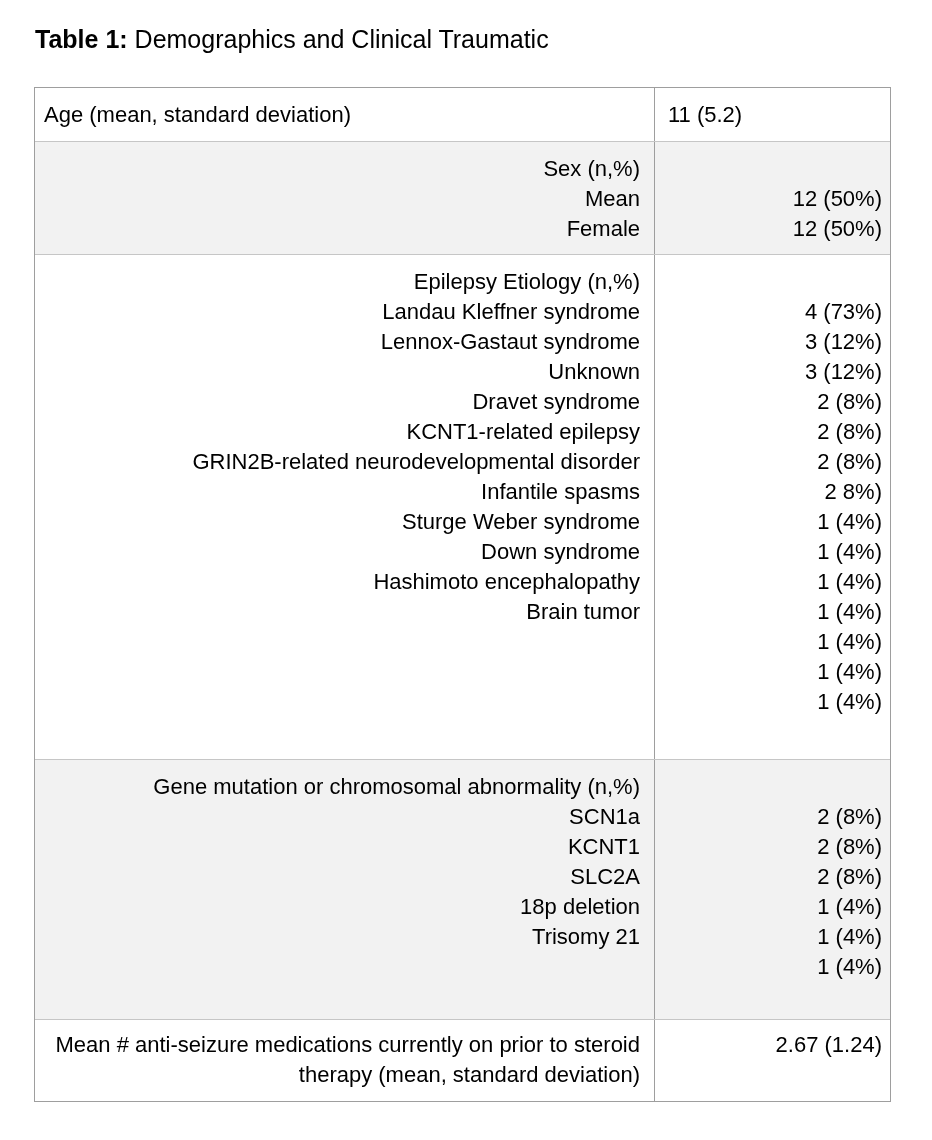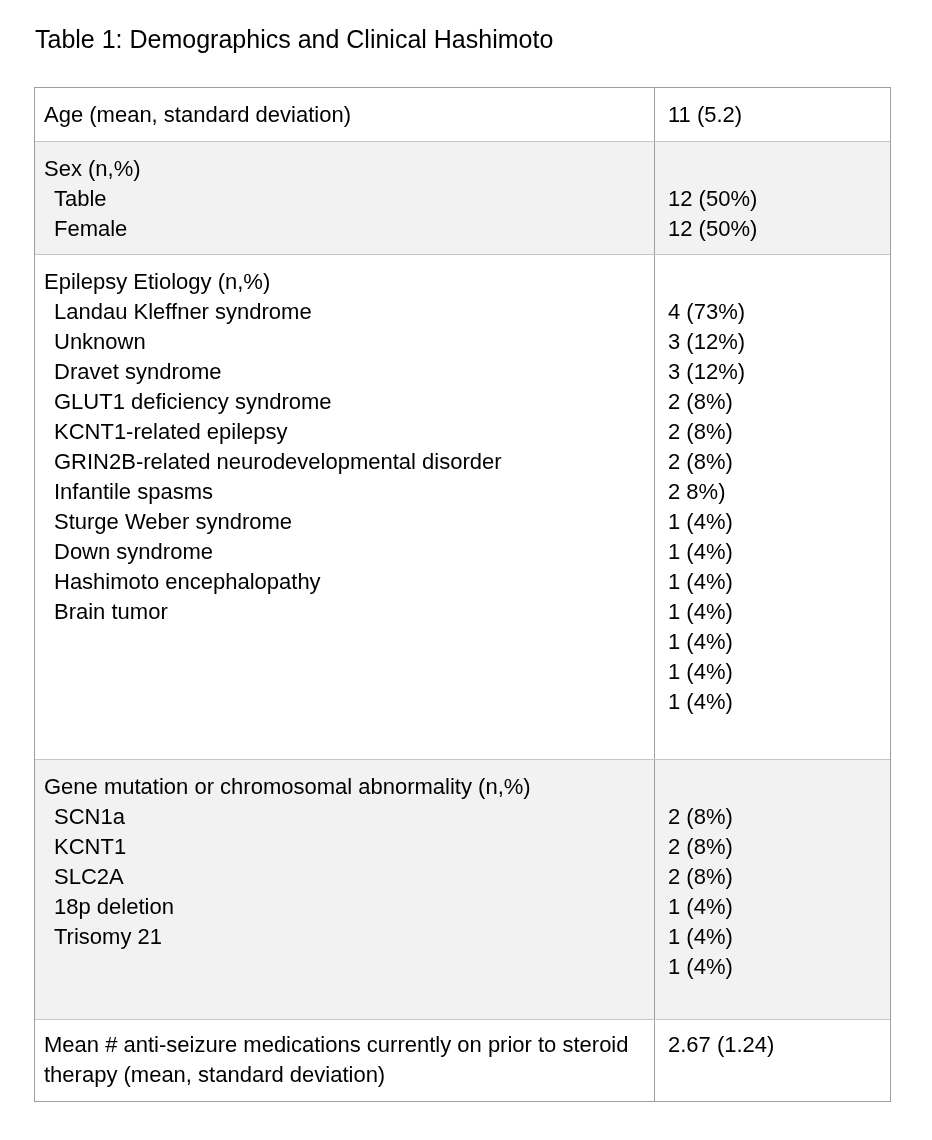--- a/index.html
+++ b/index.html
@@ -18,34 +18,34 @@
     overflow:hidden;
   }
   .page-title{
     position:absolute;
     left:35px;
     top:24px;
     font-size:25px;
     line-height:30px;
     color:var(--text);
   }
-  .page-title .bold{font-weight:400;}
+  .page-title .bold{font-weight:700;}
   .demo-table{
     position:absolute;
     left:34px;
     top:87px;
     width:857px;
     border:1px solid var(--border-outer);
     background:#ffffff;
   }
   .section{
     display:flex;
     align-items:stretch;
   }
-  .section + .section{border-top:1px solid var(--border-inner);}
+  .section + .section{border-top:1px solid var(--border-inner);text-align:right;}
   .section.shaded{background:var(--shade);}
   .cell{
     padding-top:12px;
     padding-bottom:11px;
     font-size:22px;
     line-height:30px;
   }
   .label-cell{
     flex:0 0 620px;
     border-right:1px solid var(--border-outer);
@@ -61,50 +61,50 @@
   .line.indent{padding-left:10px;}
   
   .section:nth-child(2) .cell{padding-bottom:10px;}
   .section:nth-child(3) .cell{padding-bottom:42px;}
   .section:nth-child(4) .cell{padding-bottom:37px;}
   .section:nth-child(5) .cell{padding-top:10px;padding-bottom:11px;}
 </style>
 </head>
 <body>
 
-<div class="page-title"><span class="bold">Table 1:</span><span> Demographics and Clinical Hashimoto</span></div>
+<div class="page-title"><span class="bold">Table 1:</span><span> Demographics and Clinical Traumatic</span></div>
 
 <div class="demo-table">
     <div class="section">
       <div class="cell label-cell">
         <div class="line">Age (mean, standard deviation)</div>
       </div>
       <div class="cell value-cell">
         <div class="line">11 (5.2)</div>
       </div>
     </div>
     <div class="section shaded">
       <div class="cell label-cell">
         <div class="line header">Sex (n,%)</div>
-        <div class="line indent">Table</div>
+        <div class="line indent">Mean</div>
         <div class="line indent">Female</div>
       </div>
       <div class="cell value-cell">
         <div class="line">&nbsp;</div>
         <div class="line">12 (50%)</div>
         <div class="line">12 (50%)</div>
       </div>
     </div>
     <div class="section">
       <div class="cell label-cell">
         <div class="line header">Epilepsy Etiology (n,%)</div>
         <div class="line indent">Landau Kleffner syndrome</div>
+        <div class="line indent">Lennox-Gastaut syndrome</div>
         <div class="line indent">Unknown</div>
         <div class="line indent">Dravet syndrome</div>
-        <div class="line indent">GLUT1 deficiency syndrome</div>
         <div class="line indent">KCNT1-related epilepsy</div>
         <div class="line indent">GRIN2B-related neurodevelopmental disorder</div>
         <div class="line indent">Infantile spasms</div>
         <div class="line indent">Sturge Weber syndrome</div>
         <div class="line indent">Down syndrome</div>
         <div class="line indent">Hashimoto encephalopathy</div>
         <div class="line indent">Brain tumor</div>
       </div>
       <div class="cell value-cell">
         <div class="line">&nbsp;</div>

